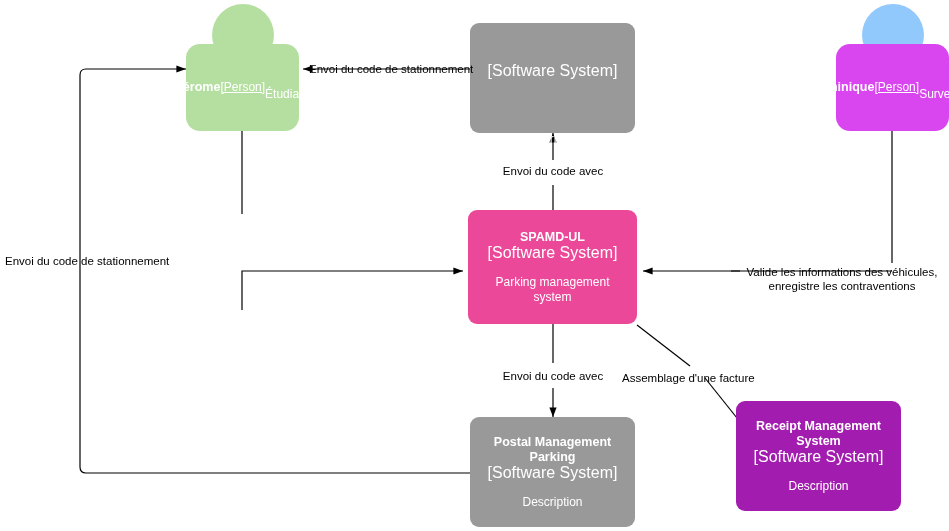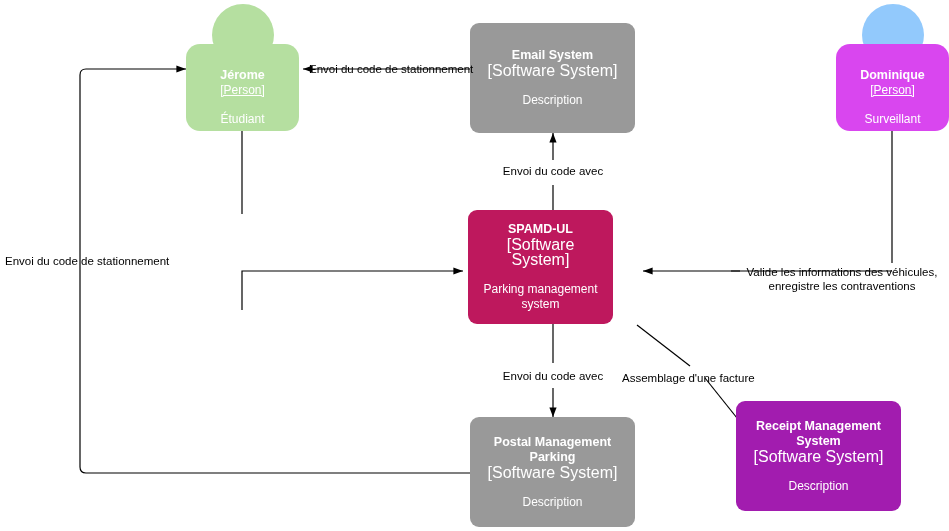--- a/index.html
+++ b/index.html
@@ -65,23 +65,23 @@
     border-radius: 50%;
   }
   .person-body {
     position: absolute;
     left: 0;
     top: 40px;
     width: 100%;
     height: calc(100% - 40px);
     border-radius: 14px;
     display: flex;
-    flex-direction: column;
+    flex-direction: row;
     align-items: center;
-    justify-content: flex-end;
+    justify-content: center;
     text-align: center;
     color: #ffffff;
     box-sizing: border-box;
     padding: 4px 6px;
   }
   .p-name {
     font-weight: bold;
     font-size: 12.5px;
     line-height: 15px;
     position: relative;
@@ -159,36 +159,36 @@
 
   <div class="person" style="left:186px; top:4px; width:113px; height:127px;">
     <div class="person-head" style="background:#b5dfa0;"></div>
     <div class="person-body" style="background:#b5dfa0;">
       <div class="p-name">Jérome</div>
       <div class="p-type">[Person]</div>
       <div class="p-desc">Étudiant</div>
     </div>
   </div>
 
-  <div class="node sysbox" style="left:470px; top:23px; width:165px; height:110px; background:#999999;">
+  <div class="node sysbox" style="left:470px; top:23px; width:165px; height:110px; background:#999999;gap:39px;">
     <div class="sys-name">Email System</div>
     <div class="sys-type">[Software System]</div>
     <div class="sys-desc">Description</div>
   </div>
 
   <div class="person" style="left:836px; top:4px; width:113px; height:127px;">
     <div class="person-head" style="background:#92c9fc;"></div>
     <div class="person-body" style="background:#d946ef;">
       <div class="p-name">Dominique</div>
       <div class="p-type">[Person]</div>
       <div class="p-desc">Surveillant</div>
     </div>
   </div>
 
-  <div class="node sysbox" style="left:468px; top:210px; width:145px; height:114px; background:#be185d;">
+  <div class="node sysbox" style="left:468px; top:210px; width:169px; height:114px; background:#ec4899;">
     <div class="sys-name">SPAMD-UL</div>
     <div class="sys-type">[Software System]</div>
     <div class="sys-desc">Parking management system</div>
   </div>
 
   <div class="node sysbox" style="left:470px; top:417px; width:165px; height:110px; background:#999999;">
     <div class="sys-name">Postal Management Parking</div>
     <div class="sys-type">[Software System]</div>
     <div class="sys-desc">Description</div>
   </div>

